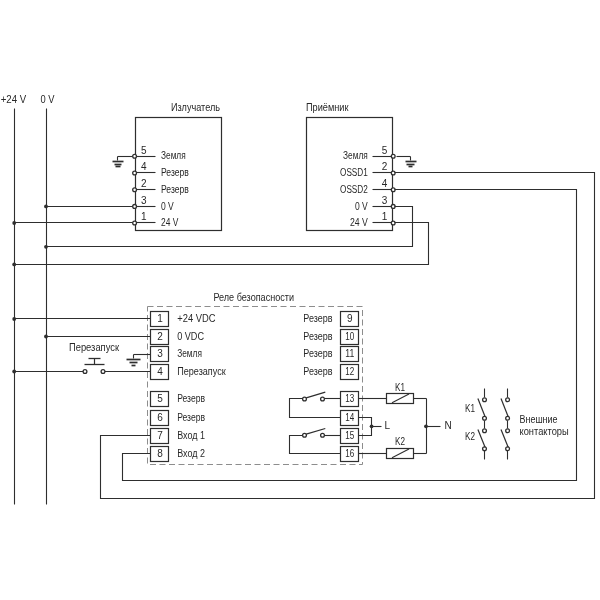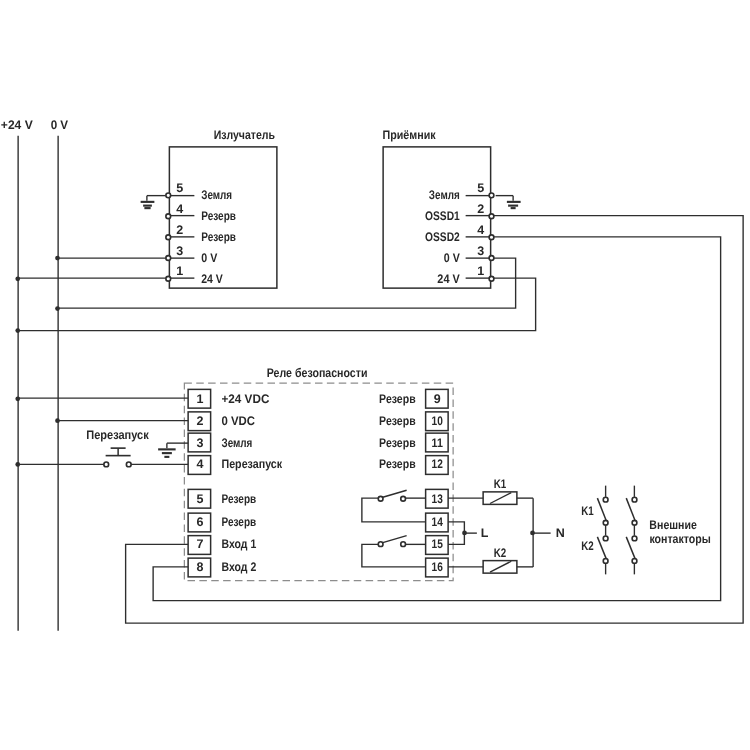--- a/index.html
+++ b/index.html
@@ -1,14 +1,14 @@
 <!DOCTYPE html>
 <html><head><meta charset="utf-8"><style>
 html,body{margin:0;padding:0;background:#ffffff;}
-#wrap{transform:translateZ(0);will-change:transform;width:564px;height:600px;font-weight:bold;}
+#wrap{transform:translateZ(0);will-change:transform;width:564px;height:600px;}
 </style></head><body>
 <div id="wrap">
 <svg width="600" height="600" viewBox="0 0 600 600">
 <rect x="0" y="0" width="600" height="600" fill="#ffffff"></rect>
 <line x1="14.5" y1="108.5" x2="14.5" y2="504.5" stroke="#2e2e2e" stroke-width="1.1"></line>
 <line x1="46.5" y1="108.5" x2="46.5" y2="504.5" stroke="#2e2e2e" stroke-width="1.1"></line>
 <text x="0.7" y="103" font-size="10.0" font-family="Liberation Sans, sans-serif" fill="#282828" textLength="25.5" lengthAdjust="spacingAndGlyphs">+24 V</text>
 <text x="40.5" y="103" font-size="10.0" font-family="Liberation Sans, sans-serif" fill="#282828" textLength="14" lengthAdjust="spacingAndGlyphs">0 V</text>
 <rect x="135.5" y="117.5" width="86" height="113" fill="none" stroke="#2e2e2e" stroke-width="1.2"></rect>
 <text x="171" y="111" font-size="10.0" font-family="Liberation Sans, sans-serif" fill="#282828" textLength="49" lengthAdjust="spacingAndGlyphs">Излучатель</text>

